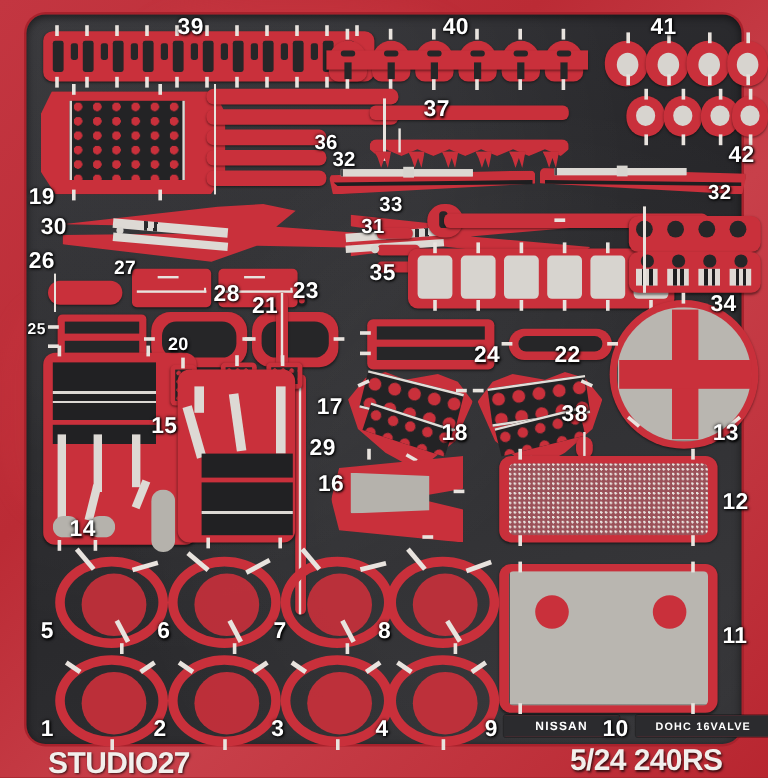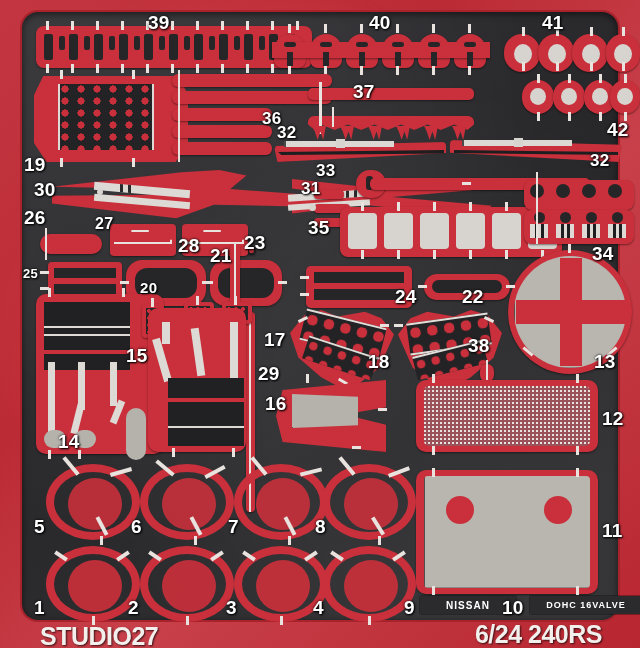--- a/index.html
+++ b/index.html
@@ -605,16 +605,16 @@
     <div class="num" style="left:286px;top:206px;font-size:19px;">35</div>
     <div class="num" style="left:240px;top:98px;font-size:17px;">36</div>
     <div class="num" style="left:331px;top:70px;font-size:19px;">37</div>
     <div class="num" style="left:446px;top:324px;font-size:19px;">38</div>
     <div class="num" style="left:126px;top:1px;font-size:19px;">39</div>
     <div class="num" style="left:347px;top:1px;font-size:19px;">40</div>
     <div class="num" style="left:520px;top:1px;font-size:19px;">41</div>
     <div class="num" style="left:585px;top:108px;font-size:19px;">42</div>
 
     <div class="logo" style="left:18px;top:610px;font-size:25px;letter-spacing:-.5px;">STUDIO27</div>
-    <div class="logo" style="right:16px;top:608px;font-size:25px;letter-spacing:-.5px;">6/24 240RS</div>
+    <div class="logo" style="right:16px;top:608px;font-size:25px;letter-spacing:-.5px;">5/24 240RS</div>
 
   </div>
 </div>
 
 </body></html>

